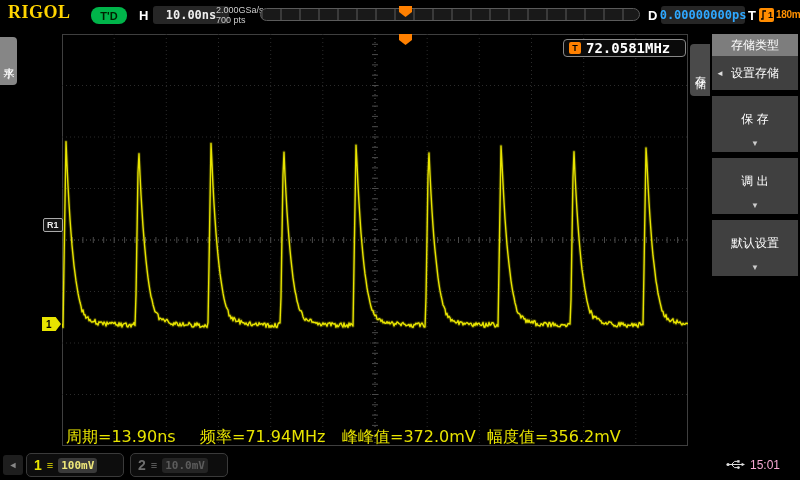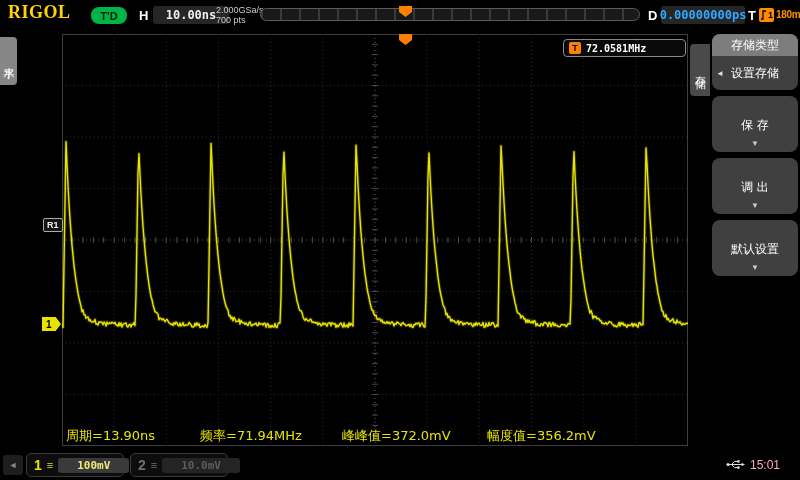--- a/index.html
+++ b/index.html
@@ -36,47 +36,47 @@
   .ltab { left:0; top:37px; width:17px; height:48px; background:#868686; border-radius:0 4px 4px 0; }
   .rtab { left:690px; top:44px; width:20px; height:52px; background:#4a4a4a; border-radius:4px 0 0 4px; }
 
   
   .screen { left:62px; top:34px; width:626px; height:412px; background:#000; }
   .trigpos-marker { left:399px; top:34px; z-index:4; }
   .fcounter { left:563px; top:39px; width:123px; height:18px; background:#0a0a0a; border:1px solid #888;
     border-radius:4px; display:flex; align-items:center; gap:5px; padding:0 5px; z-index:4; }
   .fc-icon { width:12px; height:12px; background:#ff8000; border-radius:2px; color:#000; font-weight:bold; font-size:9px;
     display:flex; align-items:center; justify-content:center; }
-  .fc-val { color:#fff; font-weight:bold; font-size:10px; font-family:"DejaVu Sans Mono", monospace; }
+  .fc-val { color:#fff; font-weight:bold; font-size:14px; font-family:"DejaVu Sans Mono", monospace; }
   .r-label { left:43px; top:218px; padding:0 3px; background:#141414; border:1px solid #aaa; border-radius:2px;
     color:#eee; font-weight:bold; font-size:9px; line-height:12px; }
   .ch1-marker { left:42px; top:317px; width:19px; height:14px; background:#e8e400;
     clip-path:polygon(0 0,72% 0,100% 50%,72% 100%,0 100%); color:#000; font-weight:bold; font-size:10px;
     display:flex; align-items:center; padding-left:4px; }
-  .meas { top:427px; color:#e8e400; font-size:13px; font-family:"DejaVu Sans", sans-serif; white-space:nowrap; }
-
-  
-  .menu-box { left:712px; width:86px; height:56px; background:#404040; border-radius:8px; color:#fff; font-size:12px; overflow:hidden; }
+  .meas { top:427px; color:#e8e400; font-size:16px; font-family:"DejaVu Sans", sans-serif; white-space:nowrap; }
+
+  
+  .menu-box { left:712px; width:86px; height:56px; background:#404040; border-radius:0; color:#fff; font-size:12px; overflow:hidden; }
   .menu-title { height:22px; background:#7d7d7d; display:flex; align-items:center; justify-content:center; }
   .menu-value { height:34px; display:flex; align-items:center; justify-content:center; position:relative; }
   .back-arrow { position:absolute; left:4px; top:13px; font-size:8px; color:#ddd; }
-  .menu-label { margin-top:21px; text-align:center; }
+  .menu-label { margin-top:15px; text-align:center; }
   .menu-label-center { height:100%; display:flex; align-items:center; justify-content:center; }
   .menu-arrow { position:absolute; bottom:4px; left:0; right:0; text-align:center; font-size:8px; color:#ccc; }
 
   
   .hide-arrow { left:3px; top:455px; width:20px; height:20px; background:#1e1e1e; border-radius:3px;
     color:#888; font-size:9px; display:flex; align-items:center; justify-content:center; }
   .ch-badge { top:453px; height:24px; background:#0d0d0d; border:1px solid #3a3a3a; border-radius:5px;
     display:flex; align-items:center; gap:5px; padding:0 7px; }
   .ch1-badge { left:26px; width:98px; }
   .ch2-badge { left:130px; width:98px; }
   .ch-num { font-weight:bold; font-size:14px; }
   .ch-coup { font-size:11px; }
-  .ch-scale { border-radius:3px; padding:1px 19px; font-weight:bold; font-size:11px; font-family:"DejaVu Sans Mono", monospace; }
+  .ch-scale { border-radius:3px; padding:1px 3px; font-weight:bold; font-size:11px; font-family:"DejaVu Sans Mono", monospace; }
   .ch1-badge .ch-num, .ch1-badge .ch-coup { color:#e8e400; }
   .ch1-badge .ch-scale { background:#3a3a3a; color:#efe87a; }
   .ch2-badge .ch-num, .ch2-badge .ch-coup { color:#6e6e6e; }
   .ch2-badge .ch-scale { background:#242424; color:#5c5c5c; }
   .usb { left:726px; top:458px; }
   .clock { left:750px; top:458px; color:#f9a8d4; font-size:12px; }
 </style>
 </head>
 <body>
 

